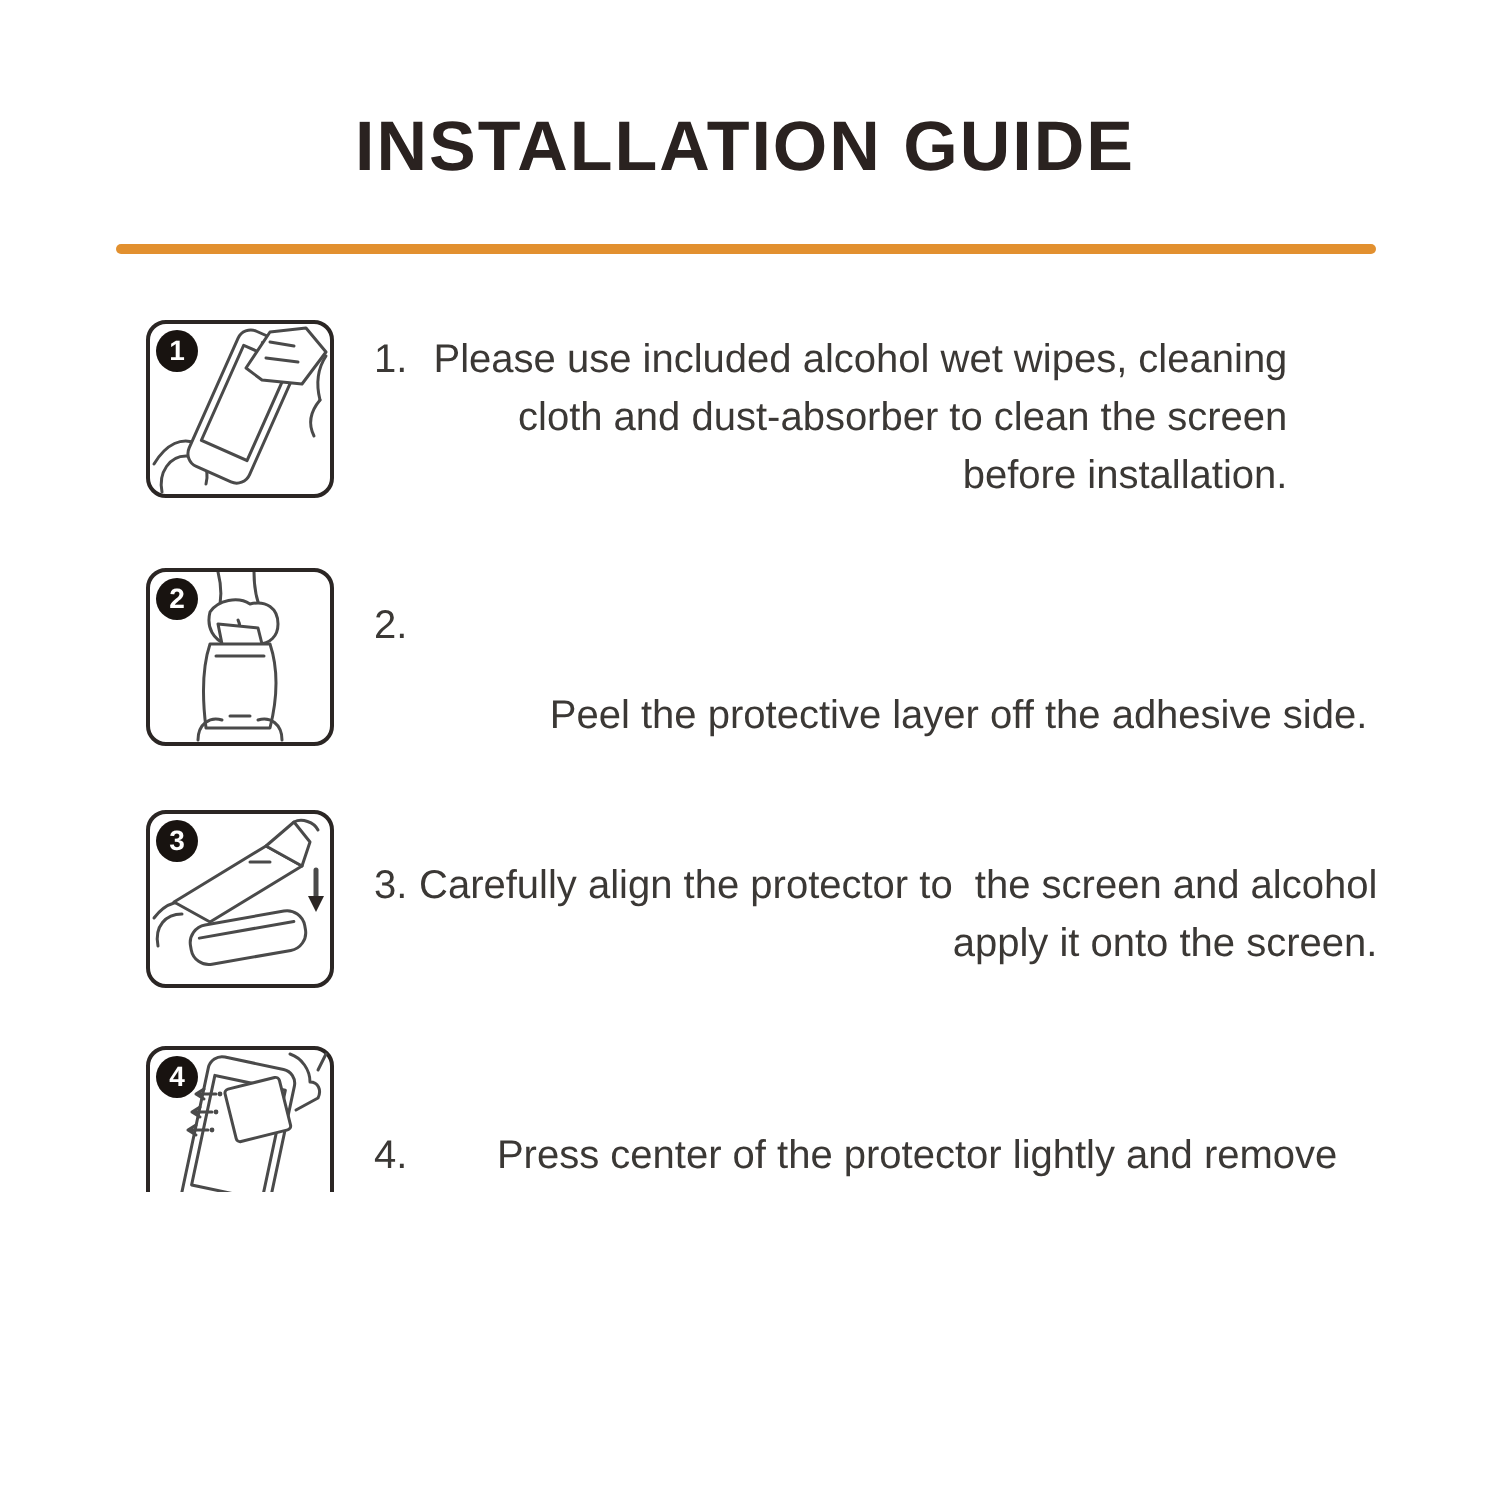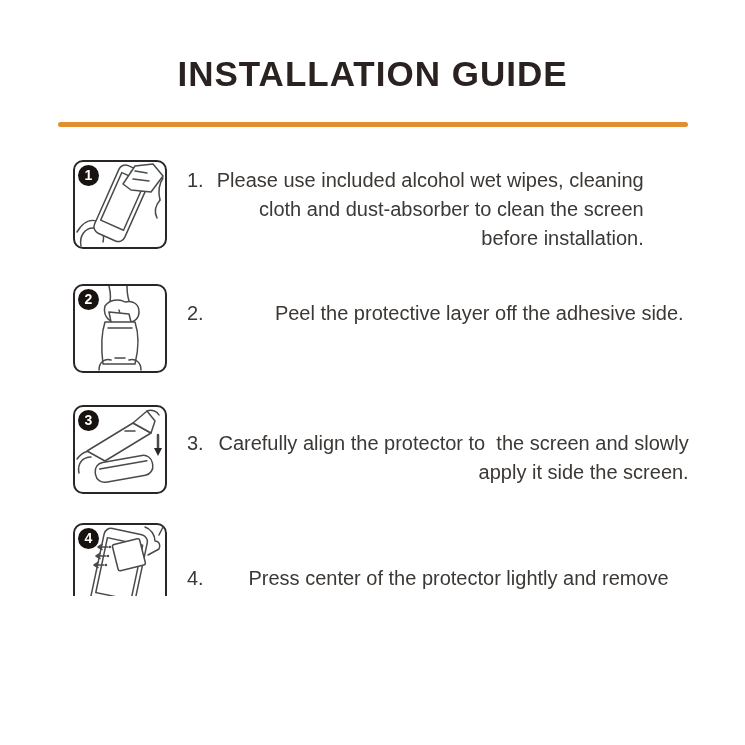--- a/index.html
+++ b/index.html
@@ -29,21 +29,21 @@
   .box2{top:284px;}
   .box3{top:405px;}
   .box4{top:523px;height:90px;}
   .step-text{
     position:absolute;left:187px;display:flex;align-items:flex-start;
     font-size:20px;line-height:29px;color:#3b3835;
   }
   .step-text .prefix{white-space:pre;}
   .step-text .body{white-space:pre-wrap;text-align:right;}
   .text1{top:166px;}  .text1 .body{width:440px;}
-  .text2{top:299px;}  .text2 .body{width:480px;}
+  .text2{top:299px;}  .text2 .body{width:480px;margin-top:45px;}
   .text3{top:429px;}  .text3 .body{width:485px;}
   .text4{top:564px;}  .text4 .body{width:465px;}
   .sketch{stroke:#4a4a4a;stroke-width:1.5;fill:none;stroke-linecap:round;stroke-linejoin:round;}
 </style>
 </head>
 <body>
 
 <div class="page">
 
   <div class="title">INSTALLATION GUIDE</div>
@@ -108,21 +108,21 @@
         <path d="M50,24 L60,24"></path>
         <path d="M58,16 L72,4 L80,14 L76,26 Z" fill="#fff"></path>
         <path d="M72,4 C76,2 82,4 84,8"></path>
         <line x1="83" y1="28" x2="83" y2="42" stroke-width="2.5"></line>
         <path d="M79,41 L87,41 L83,49 Z" fill="#2b2624" stroke="none"></path>
       </g>
     </svg>
   </div>
   <div class="step-text text3">
     <span class="prefix">3.</span>
-      <span class="body">Carefully align the protector to  the screen and slowly apply it side the screen.</span>
+      <span class="body">Carefully align the protector to  the screen and alcohol apply it onto the screen.</span>
   </div>
 
   <div class="icon-box box4">
     <div class="badge">4</div>
     <svg width="90" height="90" viewBox="0 0 90 90">
       <g class="sketch">
         <g transform="rotate(12 45 45)">
           <rect x="22" y="6" width="44" height="78" rx="7" fill="#fff"></rect>
           <rect x="26" y="16" width="36" height="56"></rect>
           <circle cx="44" cy="78" r="4"></circle>

